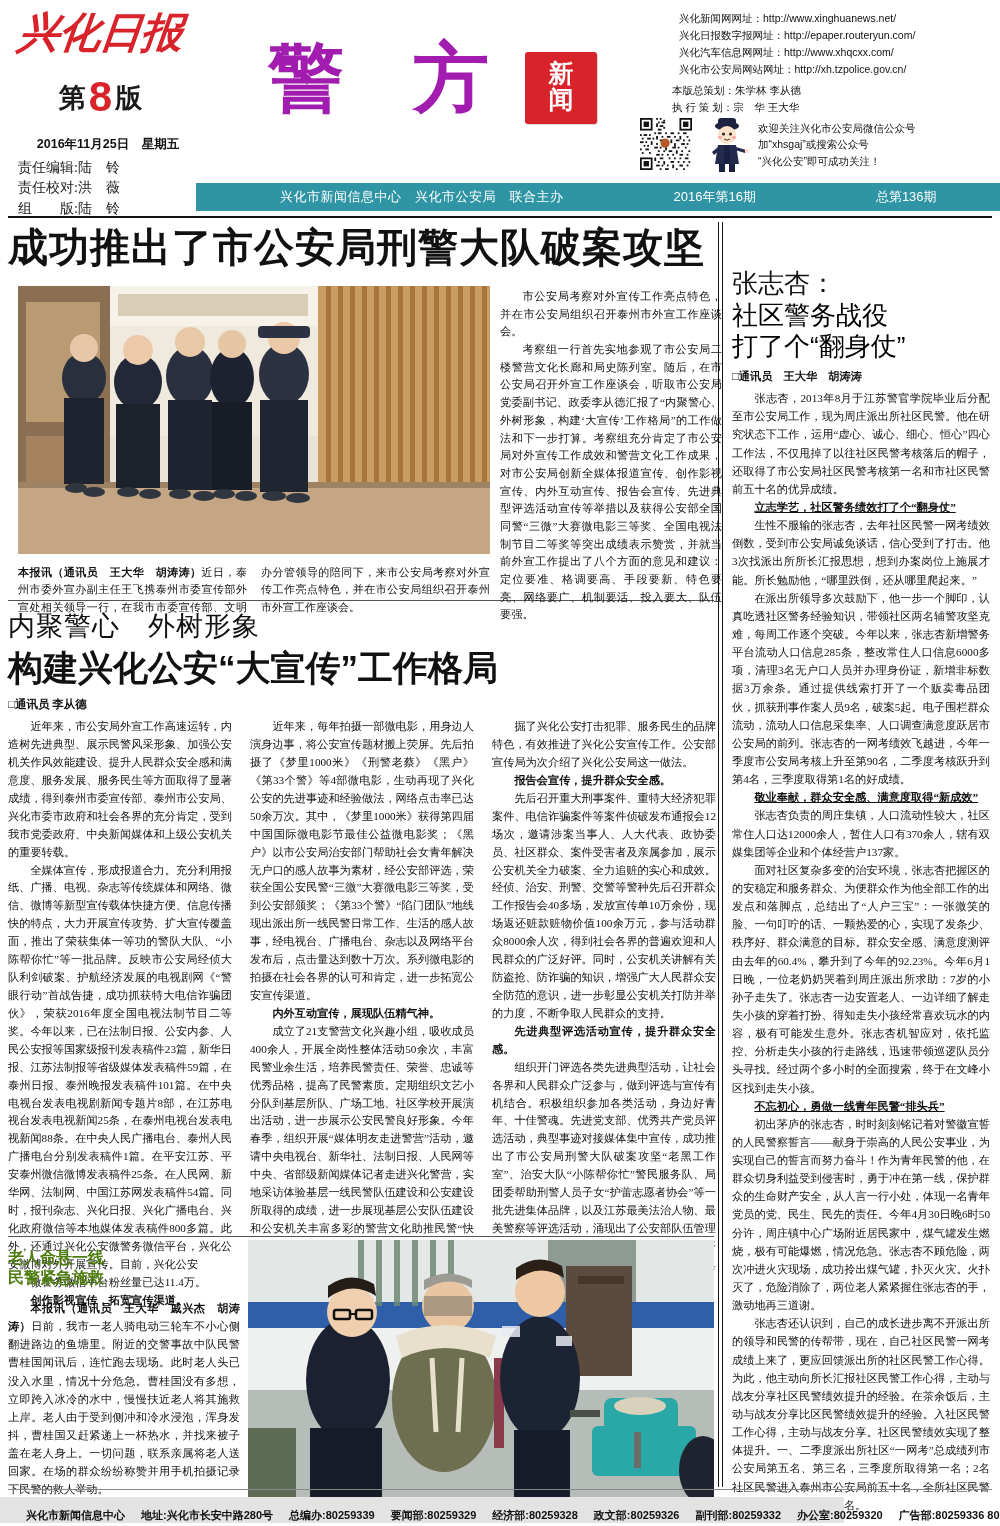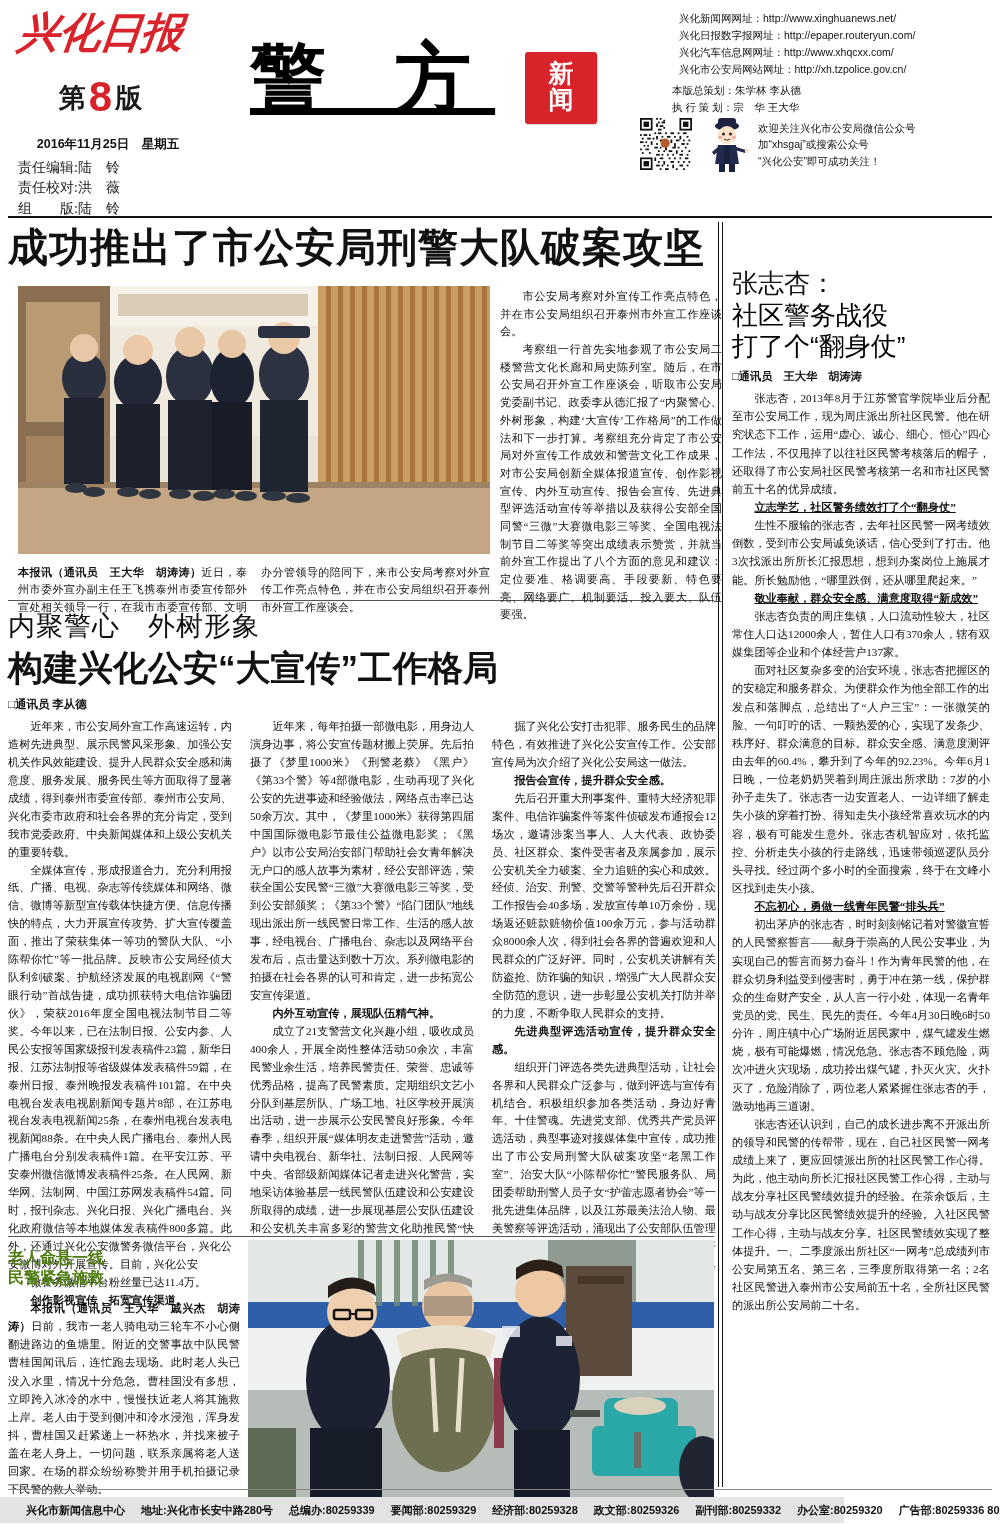--- a/index.html
+++ b/index.html
@@ -34,24 +34,24 @@
   .edition .num{color:#d8232a;font-size:42px;vertical-align:-4px;padding:0 3px;}
   .date-line{
     margin-top:18px;width:180px;text-align:center;
     font-family:"Liberation Sans",sans-serif;
     font-size:12.5px;font-weight:bold;color:#111;
   }
   .staff{margin-top:5px;width:180px;font-size:14px;color:#222;line-height:1.45;}
   .staff div{white-space:pre;}
 
   .title-art{
-    position:absolute;left:250px;top:40px;
-    font-family:"Liberation Sans",sans-serif;
-    font-size:76px;font-weight:bold;color:#000000;
-    letter-spacing:24px;line-height:1;text-decoration:underline;
+    position:absolute;left:268px;top:40px;
+    font-family:"Liberation Sans",sans-serif;
+    font-size:76px;font-weight:bold;color:#a21caf;
+    letter-spacing:24px;line-height:1;
   }
   .seal{
     position:absolute;left:525px;top:52px;width:72px;height:72px;
     background:#d8232a;border-radius:3px;
     color:#fff;font-family:"Liberation Sans",sans-serif;
     font-weight:bold;font-size:25px;line-height:1.05;
     text-align:center;padding-top:8px;box-sizing:border-box;
     box-shadow:1px 1px 0 rgba(0,0,0,.15);
   }
   .seal span{display:block;}
@@ -170,21 +170,21 @@
   }
   .rc-byline{font-size:11.2px;font-weight:bold;margin-top:6px;}
   .rc-body{margin-top:5px;font-size:11.2px;line-height:1.62;text-align:justify;}
   .rc-body p{margin:0;text-indent:2em;}
   .rc-body p.sub{font-weight:bold;text-decoration:underline;text-indent:2em;}
 
   
   .footer{
     position:absolute;left:0;top:1497px;width:844px;height:26px;
     background:#e3e3e3;
-    display:flex;align-items:center;
+    display:flex;align-items:flex-end;
     font-family:"Liberation Sans",sans-serif;
     font-size:11px;font-weight:bold;color:#111;
   }
   .footer .fi{margin-left:16px;white-space:nowrap;}
   .footer .fi:first-child{margin-left:26px;}
 
   
   .ph-scene{width:100%;height:100%;position:relative;}
 </style>
 </head>
@@ -350,20 +350,25 @@
       </svg>
 
       <div class="wechat-text">
         <div>欢迎关注兴化市公安局微信公众号</div>
         <div>加“xhsgaj”或搜索公众号</div>
         <div>“兴化公安”即可成功关注！</div>
       </div>
     </div>
   </div>
 
+  <div class="teal-bar">
+    <span class="t1">兴化市新闻信息中心　兴化市公安局　联合主办</span>
+    <span class="t4">2016年第16期</span>
+    <span class="t5">总第136期</span>
+  </div>
 
   <div class="hr-main"></div>
   <div class="vrule-right"></div>
   <div class="vrule-r2"></div>
   <div class="hr-a1"></div>
   <div class="hr-a2"></div>
 
   <div class="a1">
     <div class="a1-title">成功推出了市公安局刑警大队破案攻坚</div>
 
@@ -525,20 +530,21 @@
 
   <div class="rc">
     <div class="rc-name">张志杏：</div>
     <div class="rc-t2">社区警务战役</div>
     <div class="rc-t2">打了个“翻身仗”</div>
     <div class="rc-byline">□通讯员　王大华　胡涛涛</div>
     <div class="rc-body">
         <p>张志杏，2013年8月于江苏警官学院毕业后分配至市公安局工作，现为周庄派出所社区民警。他在研究状态下工作，运用“虚心、诚心、细心、恒心”四心工作法，不仅甩掉了以往社区民警考核落后的帽子，还取得了市公安局社区民警考核第一名和市社区民警前五十名的优异成绩。</p>
         <p class="sub">立志学艺，社区警务绩效打了个“翻身仗”</p>
         <p>生性不服输的张志杏，去年社区民警一网考绩效倒数，受到市公安局诚免谈话，信心受到了打击。他3次找派出所所长汇报思想，想到办案岗位上施展才能。所长勉励他，“哪里跌倒，还从哪里爬起来。”</p>
+        <p>在派出所领导多次鼓励下，他一步一个脚印，认真吃透社区警务经验知识，带领社区两名辅警攻坚克难，每周工作逐个突破。今年以来，张志杏新增警务平台流动人口信息285条，整改常住人口信息6000多项，清理3名无户口人员并办理身份证，新增非标数据3万余条。通过提供线索打开了一个贩卖毒品团伙，抓获刑事作案人员9名，破案5起。电子围栏群众流动，流动人口信息采集率、人口调查满意度跃居市公安局的前列。张志杏的一网考绩效飞越进，今年一季度市公安局考核上升至第90名，二季度考核跃升到第4名，三季度取得第1名的好成绩。</p>
         <p class="sub">敬业奉献，群众安全感、满意度取得“新成效”</p>
         <p>张志杏负责的周庄集镇，人口流动性较大，社区常住人口达12000余人，暂住人口有370余人，辖有双媒集团等企业和个体经营户137家。</p>
         <p>面对社区复杂多变的治安环境，张志杏把握区的的安稳定和服务群众、为便群众作为他全部工作的出发点和落脚点，总结出了“人户三宝”：一张微笑的脸、一句叮咛的话、一颗热爱的心，实现了发条少、秩序好、群众满意的目标。群众安全感、满意度测评由去年的60.4%，攀升到了今年的92.23%。今年6月1日晚，一位老奶奶哭着到周庄派出所求助：7岁的小孙子走失了。张志杏一边安置老人、一边详细了解走失小孩的穿着打扮、得知走失小孩经常喜欢玩水的内容，极有可能发生意外。张志杏机智应对，依托监控、分析走失小孩的行走路线，迅速带领巡逻队员分头寻找。经过两个多小时的全面搜索，终于在文峰小区找到走失小孩。</p>
         <p class="sub">不忘初心，勇做一线青年民警“排头兵”</p>
         <p>初出茅庐的张志杏，时时刻刻铭记着对警徽宣誓的人民警察誓言——献身于崇高的人民公安事业，为实现自己的誓言而努力奋斗！作为青年民警的他，在群众切身利益受到侵害时，勇于冲在第一线，保护群众的生命财产安全，从人言一行小处，体现一名青年党员的党、民生、民先的责任。今年4月30日晚6时50分许，周庄镇中心广场附近居民家中，煤气罐发生燃烧，极有可能爆燃，情况危急。张志杏不顾危险，两次冲进火灾现场，成功拎出煤气罐，扑灭火灾。火扑灭了，危险消除了，两位老人紧紧握住张志杏的手，激动地再三道谢。</p>
         <p>张志杏还认识到，自己的成长进步离不开派出所的领导和民警的传帮带，现在，自己社区民警一网考成绩上来了，更应回馈派出所的社区民警工作心得。为此，他主动向所长汇报社区民警工作心得，主动与战友分享社区民警绩效提升的经验。在茶余饭后，主动与战友分享比区民警绩效提升的经验。入社区民警工作心得，主动与战友分享。社区民警绩效实现了整体提升。一、二季度派出所社区“一网考”总成绩列市公安局第五名、第三名，三季度所取得第一名；2名社区民警进入泰州市公安局前五十名，全所社区民警的派出所公安局前二十名。</p>
       </div>
   </div>
 
   <div class="hr-bottom"></div>

